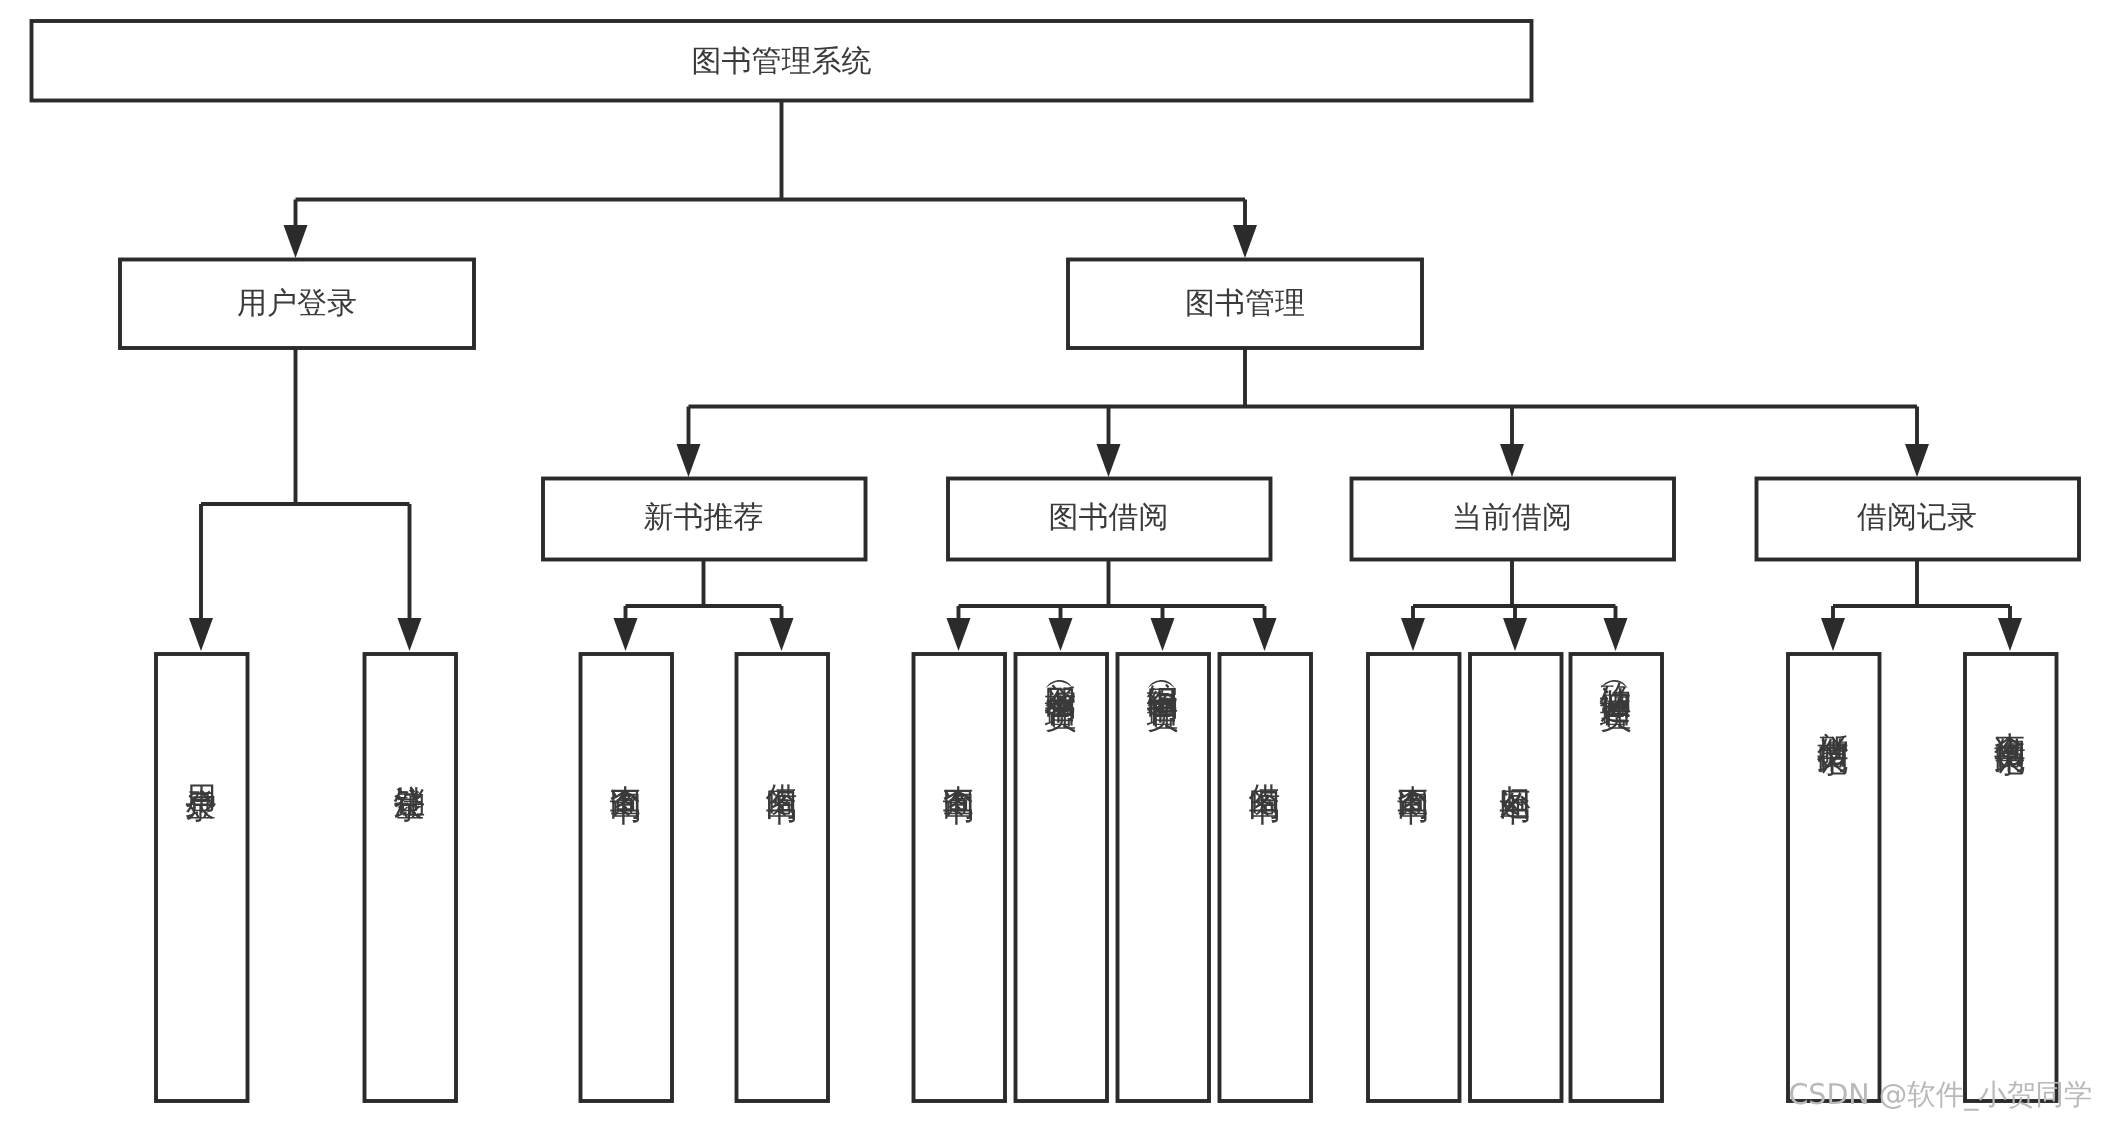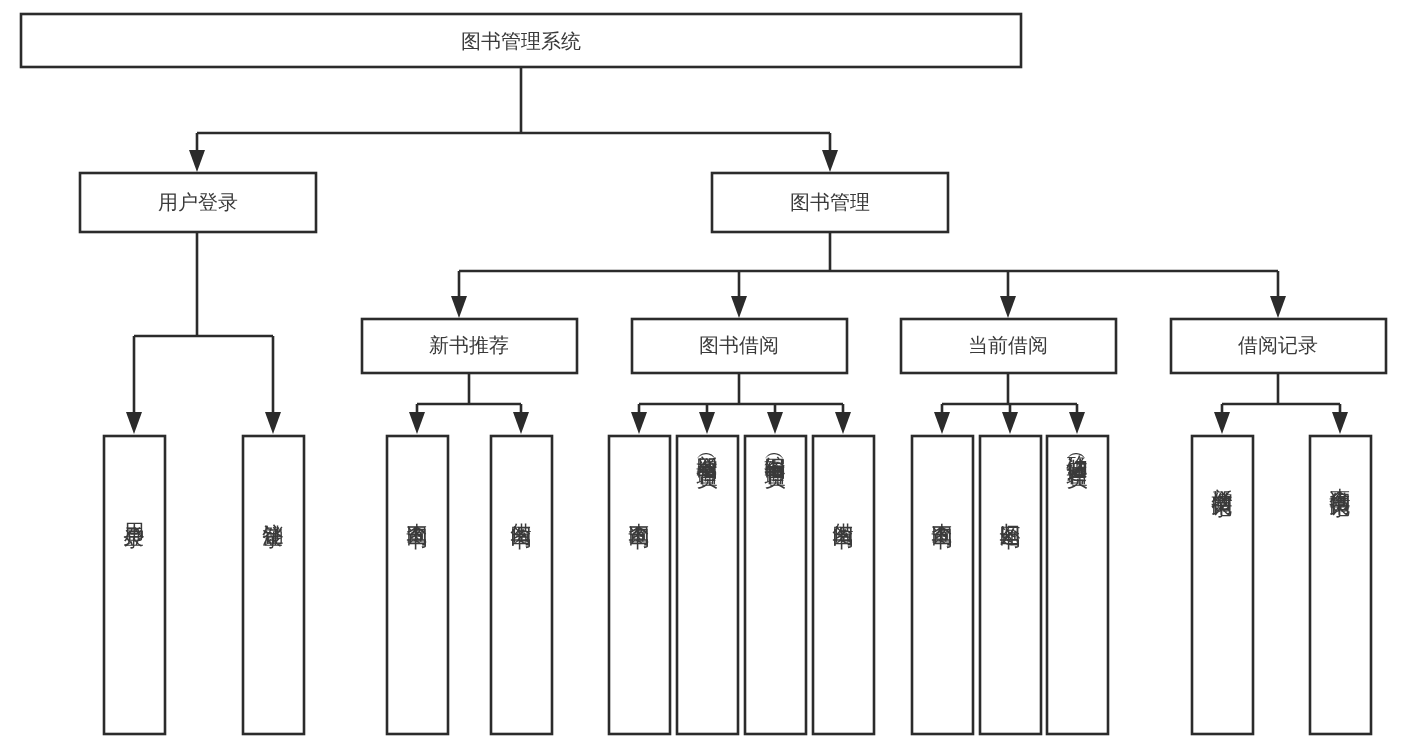--- a/index.html
+++ b/index.html
@@ -237,14 +237,15 @@
     <text class="node-label-v" x="1222" y="477">新增借阅记录</text>
   </g>
 
   <g>
     <rect class="node-box" x="1310" y="436" width="61" height="298"></rect>
     <text class="node-label-v" x="1340" y="477">查询借阅记录</text>
   </g>
 
 </svg>
 
+<div class="watermark-text">CSDN @软件_小贺同学</div>
 
 </div>
 
 </body></html>

